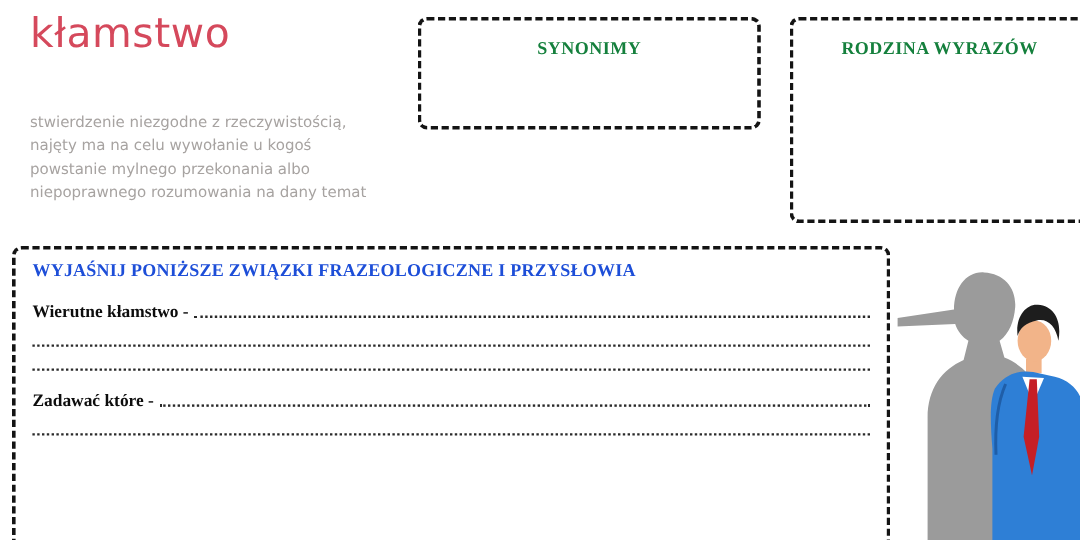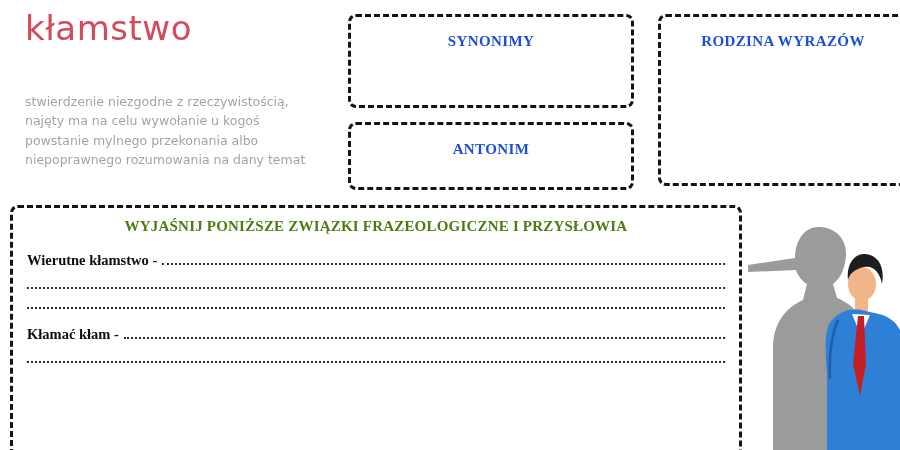--- a/index.html
+++ b/index.html
@@ -31,27 +31,27 @@
     border-radius:8px;
     box-sizing:border-box;
     background:#fff;
   }
   .box-synonyms{left:348px;top:14px;width:286px;height:94px;}
   .box-antonym{left:348px;top:122px;width:286px;height:68px;}
   .box-wordfamily{left:658px;top:14px;width:250px;height:172px;}
   .box-label{
     display:block;text-align:center;
     margin-top:16px;
-    font-weight:bold;font-size:15px;letter-spacing:.4px;color:#1d4ed8;
+    font-weight:bold;font-size:15px;letter-spacing:.4px;color:#15803d;
   }
 
   
   .box-exercise{left:10px;top:205px;width:732px;height:260px;padding:8px 14px 0 14px;}
   .exercise-title{
-    text-align:center;font-weight:bold;font-size:15px;color:#4d7c0f;
+    font-weight:bold;font-size:15px;color:#1d4ed8;
     letter-spacing:.2px;margin:2px 0 10px 0;
   }
   .item{margin-bottom:4px;}
   .prompt-row{display:flex;align-items:flex-end;height:24px;text-align:right;}
   .prompt-label{
     font-weight:bold;font-size:14.5px;color:#0d0d0d;white-space:nowrap;
   }
   .dots{
     flex:1;border-bottom:2px dotted #2a2a2a;margin:0 0 4px 5px;
   }
@@ -70,23 +70,20 @@
 <div id="stage">
 
   <div class="word-title" style="color: rgb(213, 73, 92);">kłamstwo</div>
 
   <div class="definition">stwierdzenie niezgodne z rzeczywistością, najęty ma na celu wywołanie u kogoś powstanie mylnego przekonania albo niepoprawnego rozumowania na dany temat</div>
 
   <div class="dash-box box-synonyms">
     <span class="box-label">SYNONIMY</span>
   </div>
 
-  <div class="dash-box box-antonym">
-    <span class="box-label">ANTONIM</span>
-  </div>
 
   <div class="dash-box box-wordfamily">
     <span class="box-label">RODZINA WYRAZÓW</span>
   </div>
 
   <div class="dash-box box-exercise">
     <div class="exercise-title">WYJAŚNIJ PONIŻSZE ZWIĄZKI FRAZEOLOGICZNE I PRZYSŁOWIA</div>
 
     <div class="item">
       <div class="prompt-row">
@@ -95,21 +92,21 @@
       </div>
       <div class="dotline-full"></div>
     </div>
 
     <div class="item">
       <div class="dotline-full"></div>
     </div>
 
     <div class="item">
       <div class="prompt-row">
-        <span class="prompt-label">Kłamać kłam -</span>
+        <span class="prompt-label">Zadawać które -</span>
         <span class="dots"></span>
       </div>
       <div class="dotline-full"></div>
     </div>
 
   </div>
 
   <svg class="illustration" viewBox="0 0 160 230" xmlns="http://www.w3.org/2000/svg">
     <path d="M 75 3
              C 92 4 102 16 101 32

